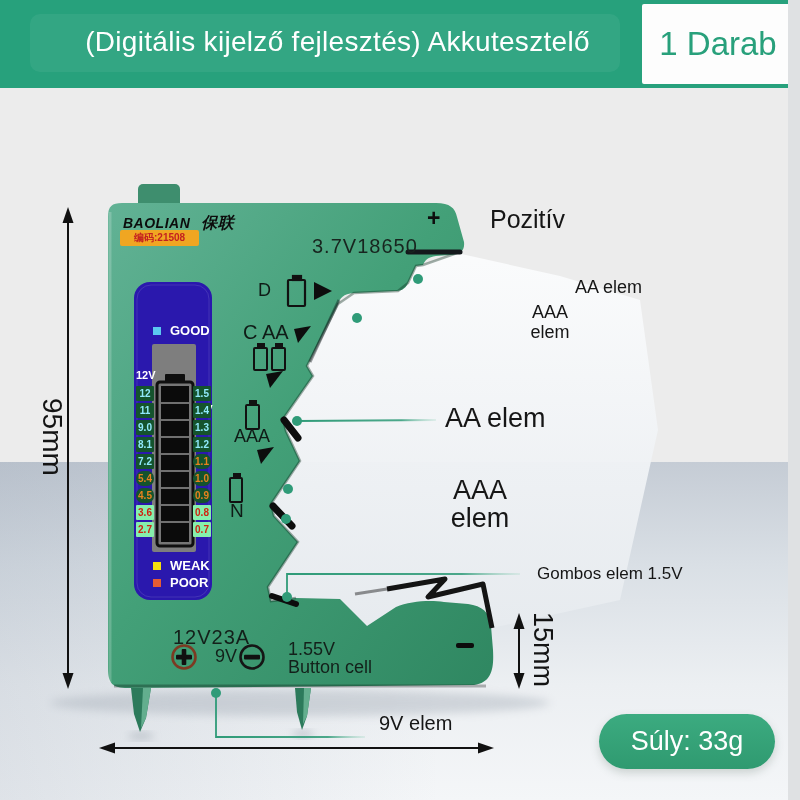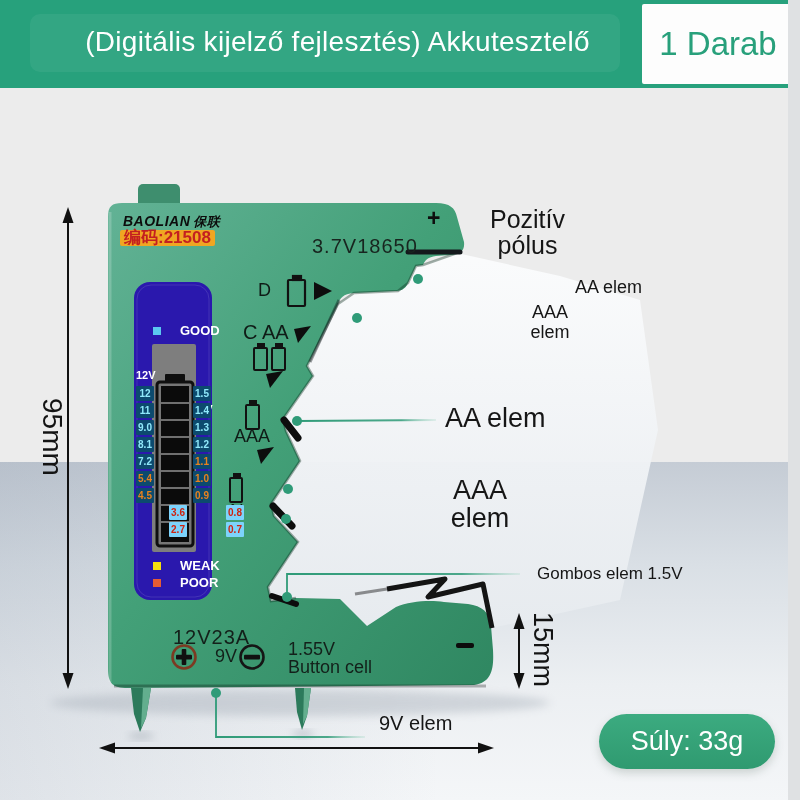--- a/index.html
+++ b/index.html
@@ -17,37 +17,37 @@
     background:rgba(255,255,255,.06);border-radius:10px;}
   .banner-title{position:absolute;left:35px;top:26px;width:605px;text-align:center;
     color:#ffffff;font-size:28px;letter-spacing:.3px;}
   .qty-box{position:absolute;left:642px;top:4px;width:152px;height:80px;background:#fdfdfd;
     border-radius:2px;display:flex;align-items:center;justify-content:center;
     color:#28a07b;font-size:33px;}
   
   .t{position:absolute;white-space:nowrap;}
   .v-text{writing-mode:vertical-rl;}
   
-  .lcd-flag{position:absolute;display:flex;align-items:center;gap:19px;
+  .lcd-flag{position:absolute;display:flex;align-items:center;gap:9px;
     color:#fff;font-weight:bold;font-size:13px;justify-content:space-between;}
   .sq{width:8px;height:8px;display:inline-block;}
   .lcd-head{position:absolute;width:18px;text-align:center;color:#fff;
     font-weight:bold;font-size:11px;}
   .lcd-col{position:absolute;display:flex;flex-direction:column;gap:2px;}
   .cell{width:18px;height:15px;line-height:15px;text-align:center;
     font-size:10px;font-weight:bold;border-radius:1px;}
-  .c-good{background:#0c4a6e;color:#90e9fb;}
-  .c-weak{background:#0c4a6e;color:#e8821d;}
-  .c-poor{background:#7dd3fc;color:#cf2310;margin-left:33px;}
+  .c-good{background:#14532d;color:#90e9fb;}
+  .c-weak{background:#14532d;color:#e8821d;border-radius:7px;}
+  .c-poor{background:#86efac;color:#cf2310;}
   
   .brand{position:absolute;left:123px;top:213px;font-size:14px;font-weight:bold;
     font-style:italic;color:#0c0c0c;letter-spacing:.5px;}
-  .brand .cn{font-size:13px;margin-left:3px;font-style:italic;}
+  .brand .cn{font-size:16px;margin-left:11px;font-style:italic;}
   .code-badge{position:absolute;left:120px;top:230px;background:#f0a622;color:#c42020;
-    font-size:17px;font-weight:bold;padding:0 4px;border-radius:2px;line-height:16px;}
+    font-size:10px;font-weight:bold;padding:0 14px;border-radius:2px;line-height:16px;}
   .callout{color:#161616;}
   .pill{position:absolute;left:599px;top:714px;width:176px;height:55px;border-radius:28px;
     background:linear-gradient(180deg,#3cab80,#2f9a70);display:flex;align-items:center;
     justify-content:center;color:#fff;font-size:27px;box-shadow:0 4px 8px rgba(90,110,100,.25);}
   svg{position:absolute;left:0;top:0;z-index:1;}
   .z2{z-index:2;}
 </style>
 </head>
 <body>
 
@@ -256,21 +256,20 @@
     <span class="sq" style="background:#f6df10;"></span>
     <span>WEAK</span>
   </div>
   <div class="lcd-flag z2" style="left:153px;top:575px;">
     <span class="sq" style="background:#e65c35;"></span>
     <span>POOR</span>
   </div>
 
   <div class="t z2 callout" style="left:455px;top:206px;width:145px;text-align:center;font-size:25px;line-height:26px;white-space:normal;">
     <div>Pozitív</div>
-    <div>pólus</div>
   </div>
   <div class="t z2 callout" style="left:575px;top:277px;font-size:18px;">AA elem</div>
   <div class="t z2 callout" style="left:515px;top:302px;width:70px;text-align:center;font-size:18px;line-height:20px;white-space:normal;">
     <div>AAA</div>
     <div>elem</div>
   </div>
   <div class="t z2 callout" style="left:445px;top:403px;font-size:27px;">AA elem</div>
   <div class="t z2 callout" style="left:438px;top:476px;width:84px;text-align:center;font-size:27px;line-height:28px;white-space:normal;">
     <div>AAA</div>
     <div>elem</div>

